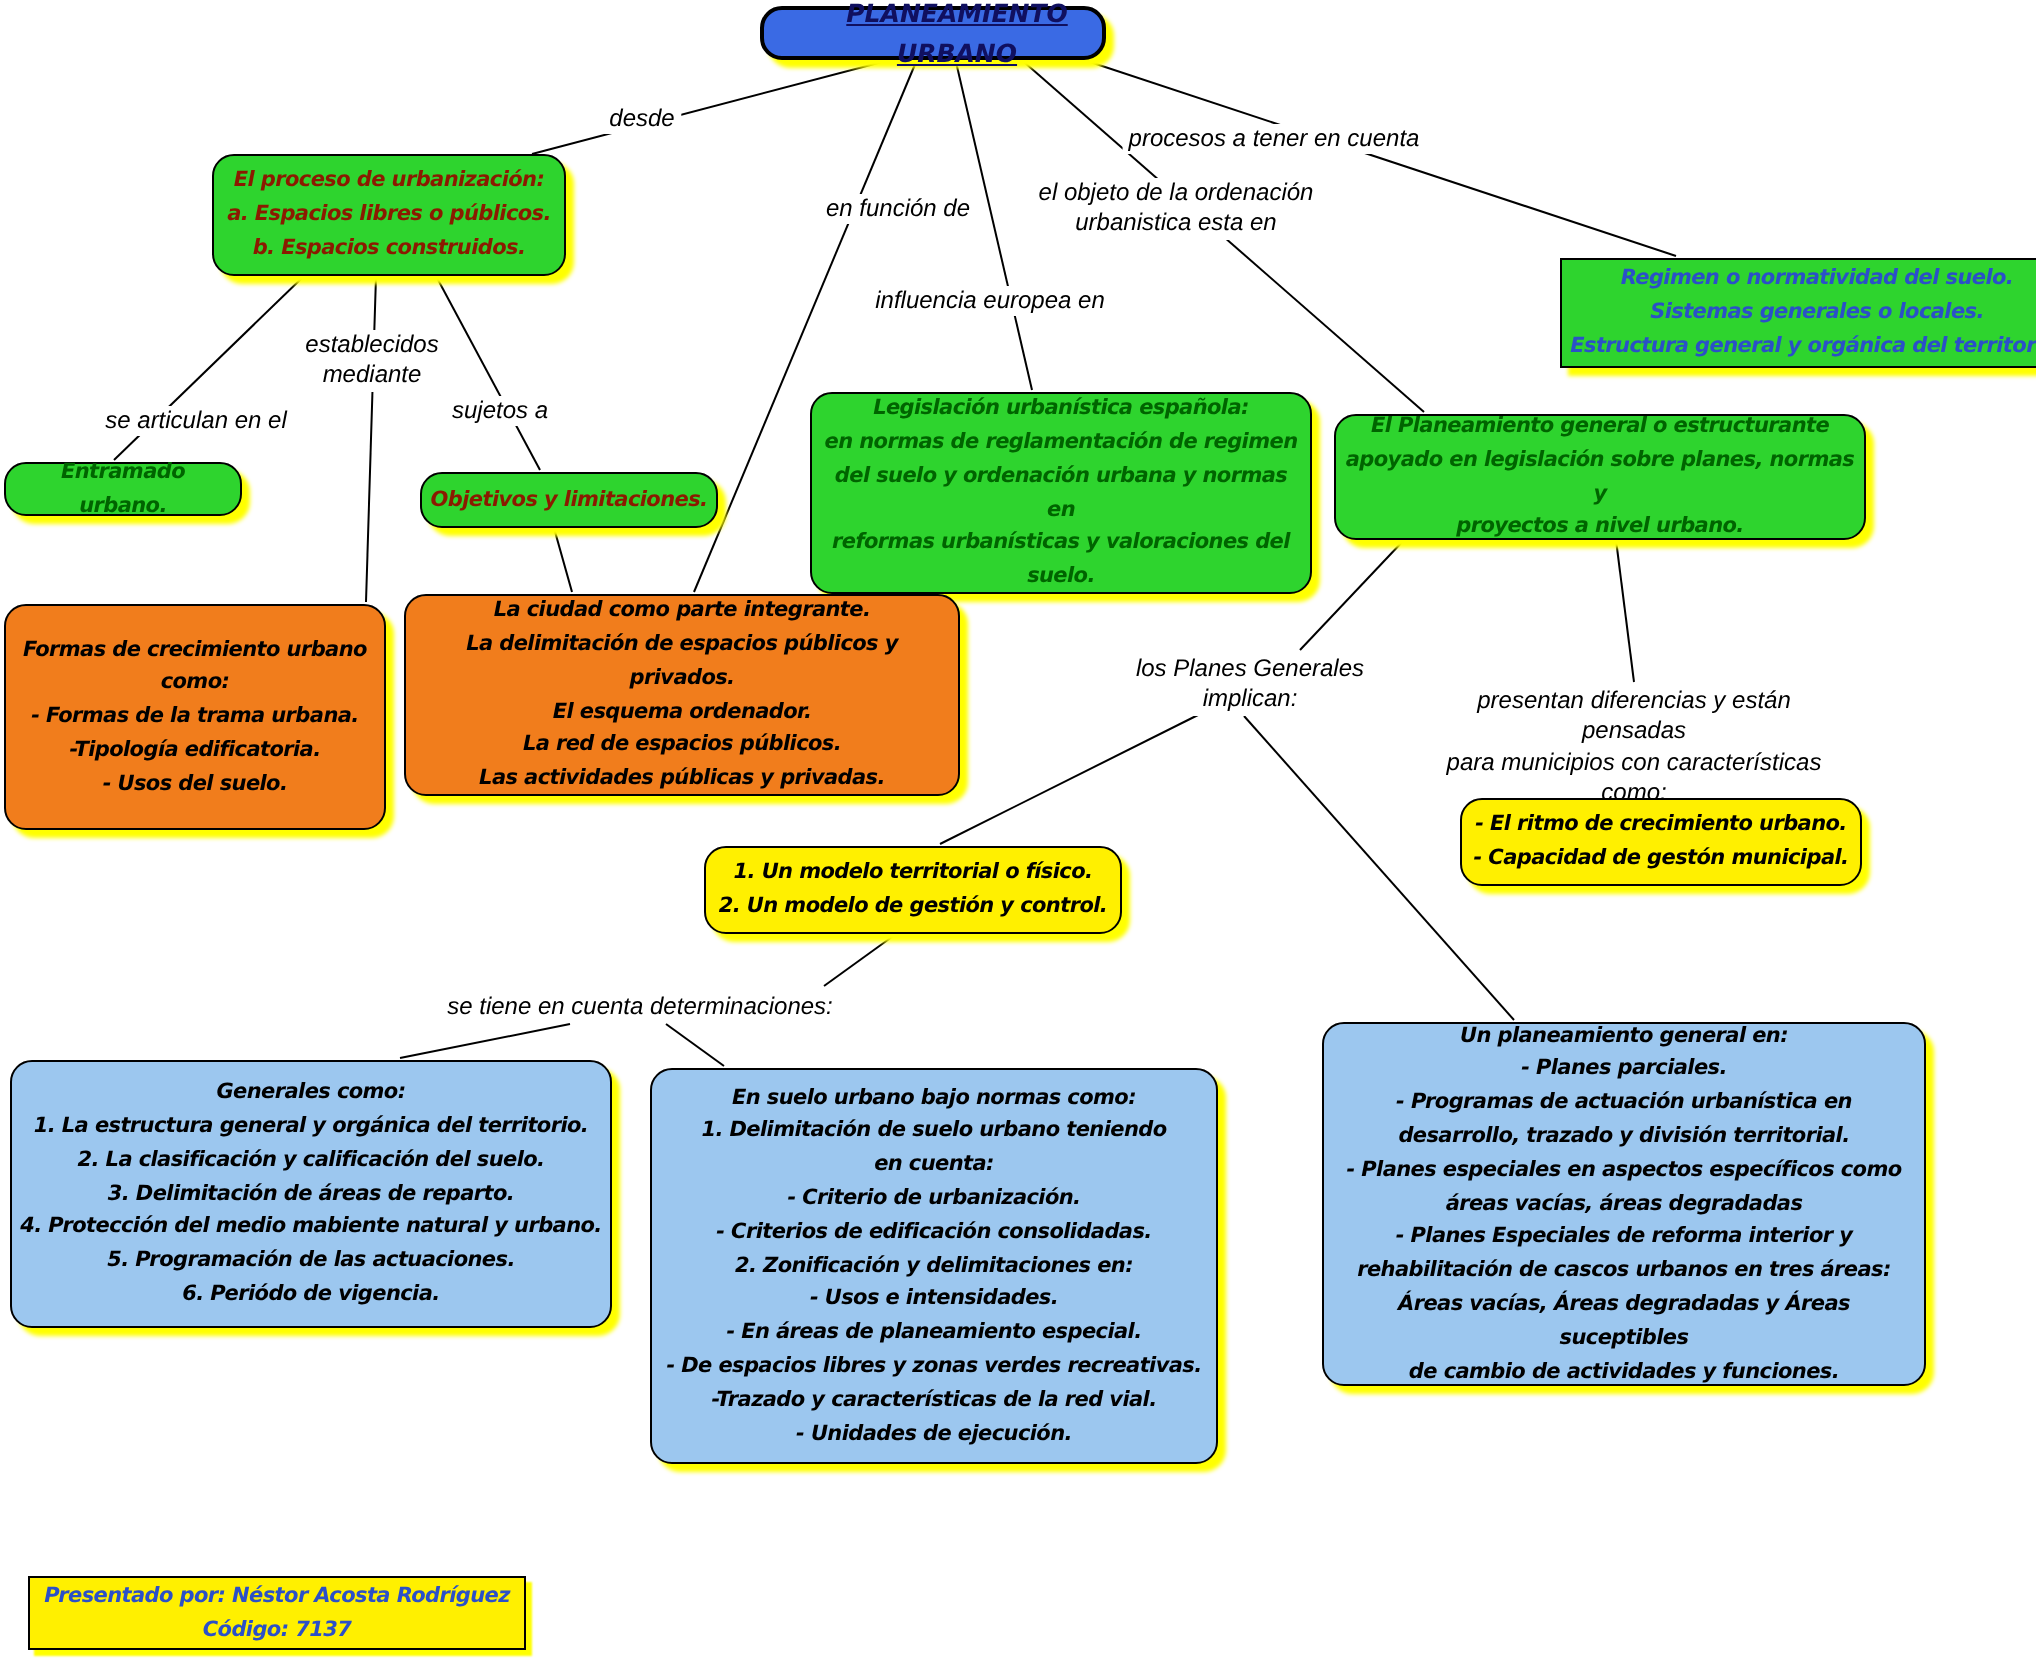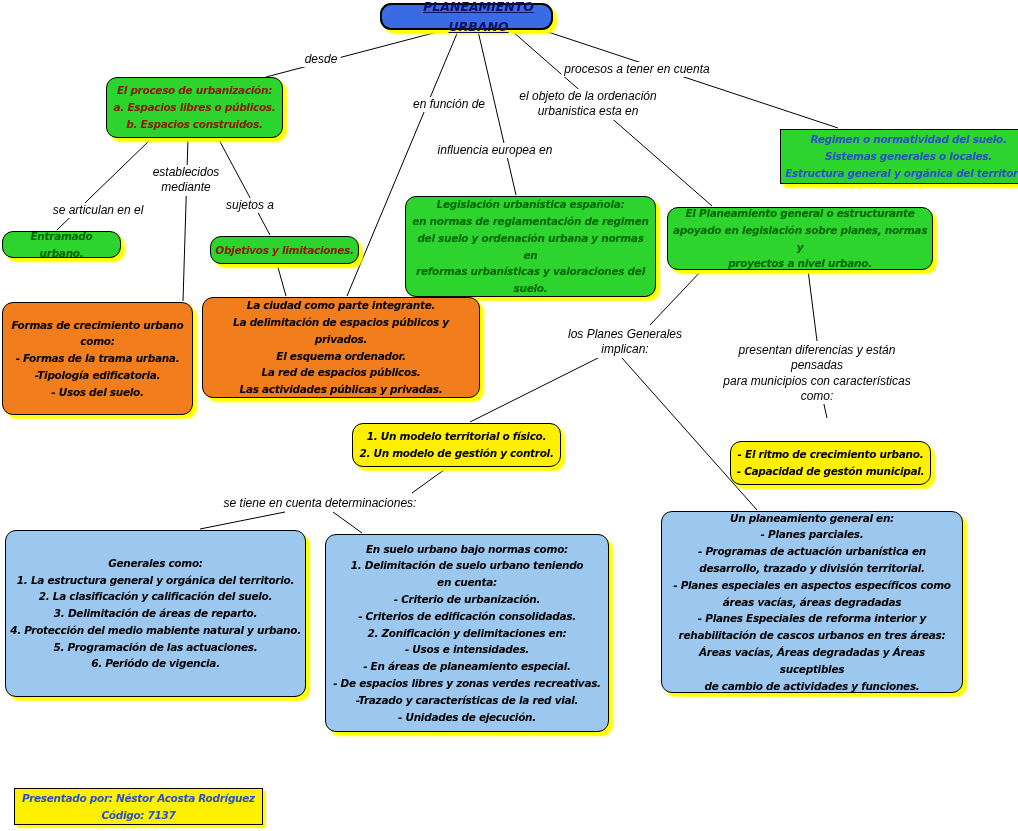--- a/index.html
+++ b/index.html
@@ -103,24 +103,24 @@
 
   <div class="node bg-orange tx-black" style="left:202px;top:297px;width:278px;height:101px;">La ciudad como parte integrante.
 La delimitación de espacios públicos y privados.
 El esquema ordenador.
 La red de espacios públicos.
 Las actividades públicas y privadas.</div>
 
   <div class="node bg-yellow tx-black" style="left:352px;top:423px;width:209px;height:44px;">1. Un modelo territorial o físico.
 2. Un modelo de gestión y control.</div>
 
-  <div class="node bg-yellow tx-black" style="left:730px;top:441px;width:201px;height:44px;">- El ritmo de crecimiento urbano.
+  <div class="node bg-yellow tx-black" style="left:730px;top:399px;width:201px;height:44px;">- El ritmo de crecimiento urbano.
 - Capacidad de gestón municipal.</div>
 
-  <div class="node bg-lightblue tx-black" style="left:5px;top:530px;width:301px;height:167px;">Generales como:
+  <div class="node bg-lightblue tx-black" style="left:5px;top:530px;width:301px;height:134px;">Generales como:
 1. La estructura general y orgánica del territorio.
 2. La clasificación y calificación del suelo.
 3. Delimitación de áreas de reparto.
 4. Protección del medio mabiente natural y urbano.
 5. Programación de las actuaciones.
 6. Periódo de vigencia.</div>
 
   <div class="node bg-lightblue tx-black" style="left:325px;top:534px;width:284px;height:198px;">En suelo urbano bajo normas como:
 1. Delimitación de suelo urbano teniendo
 en cuenta:

